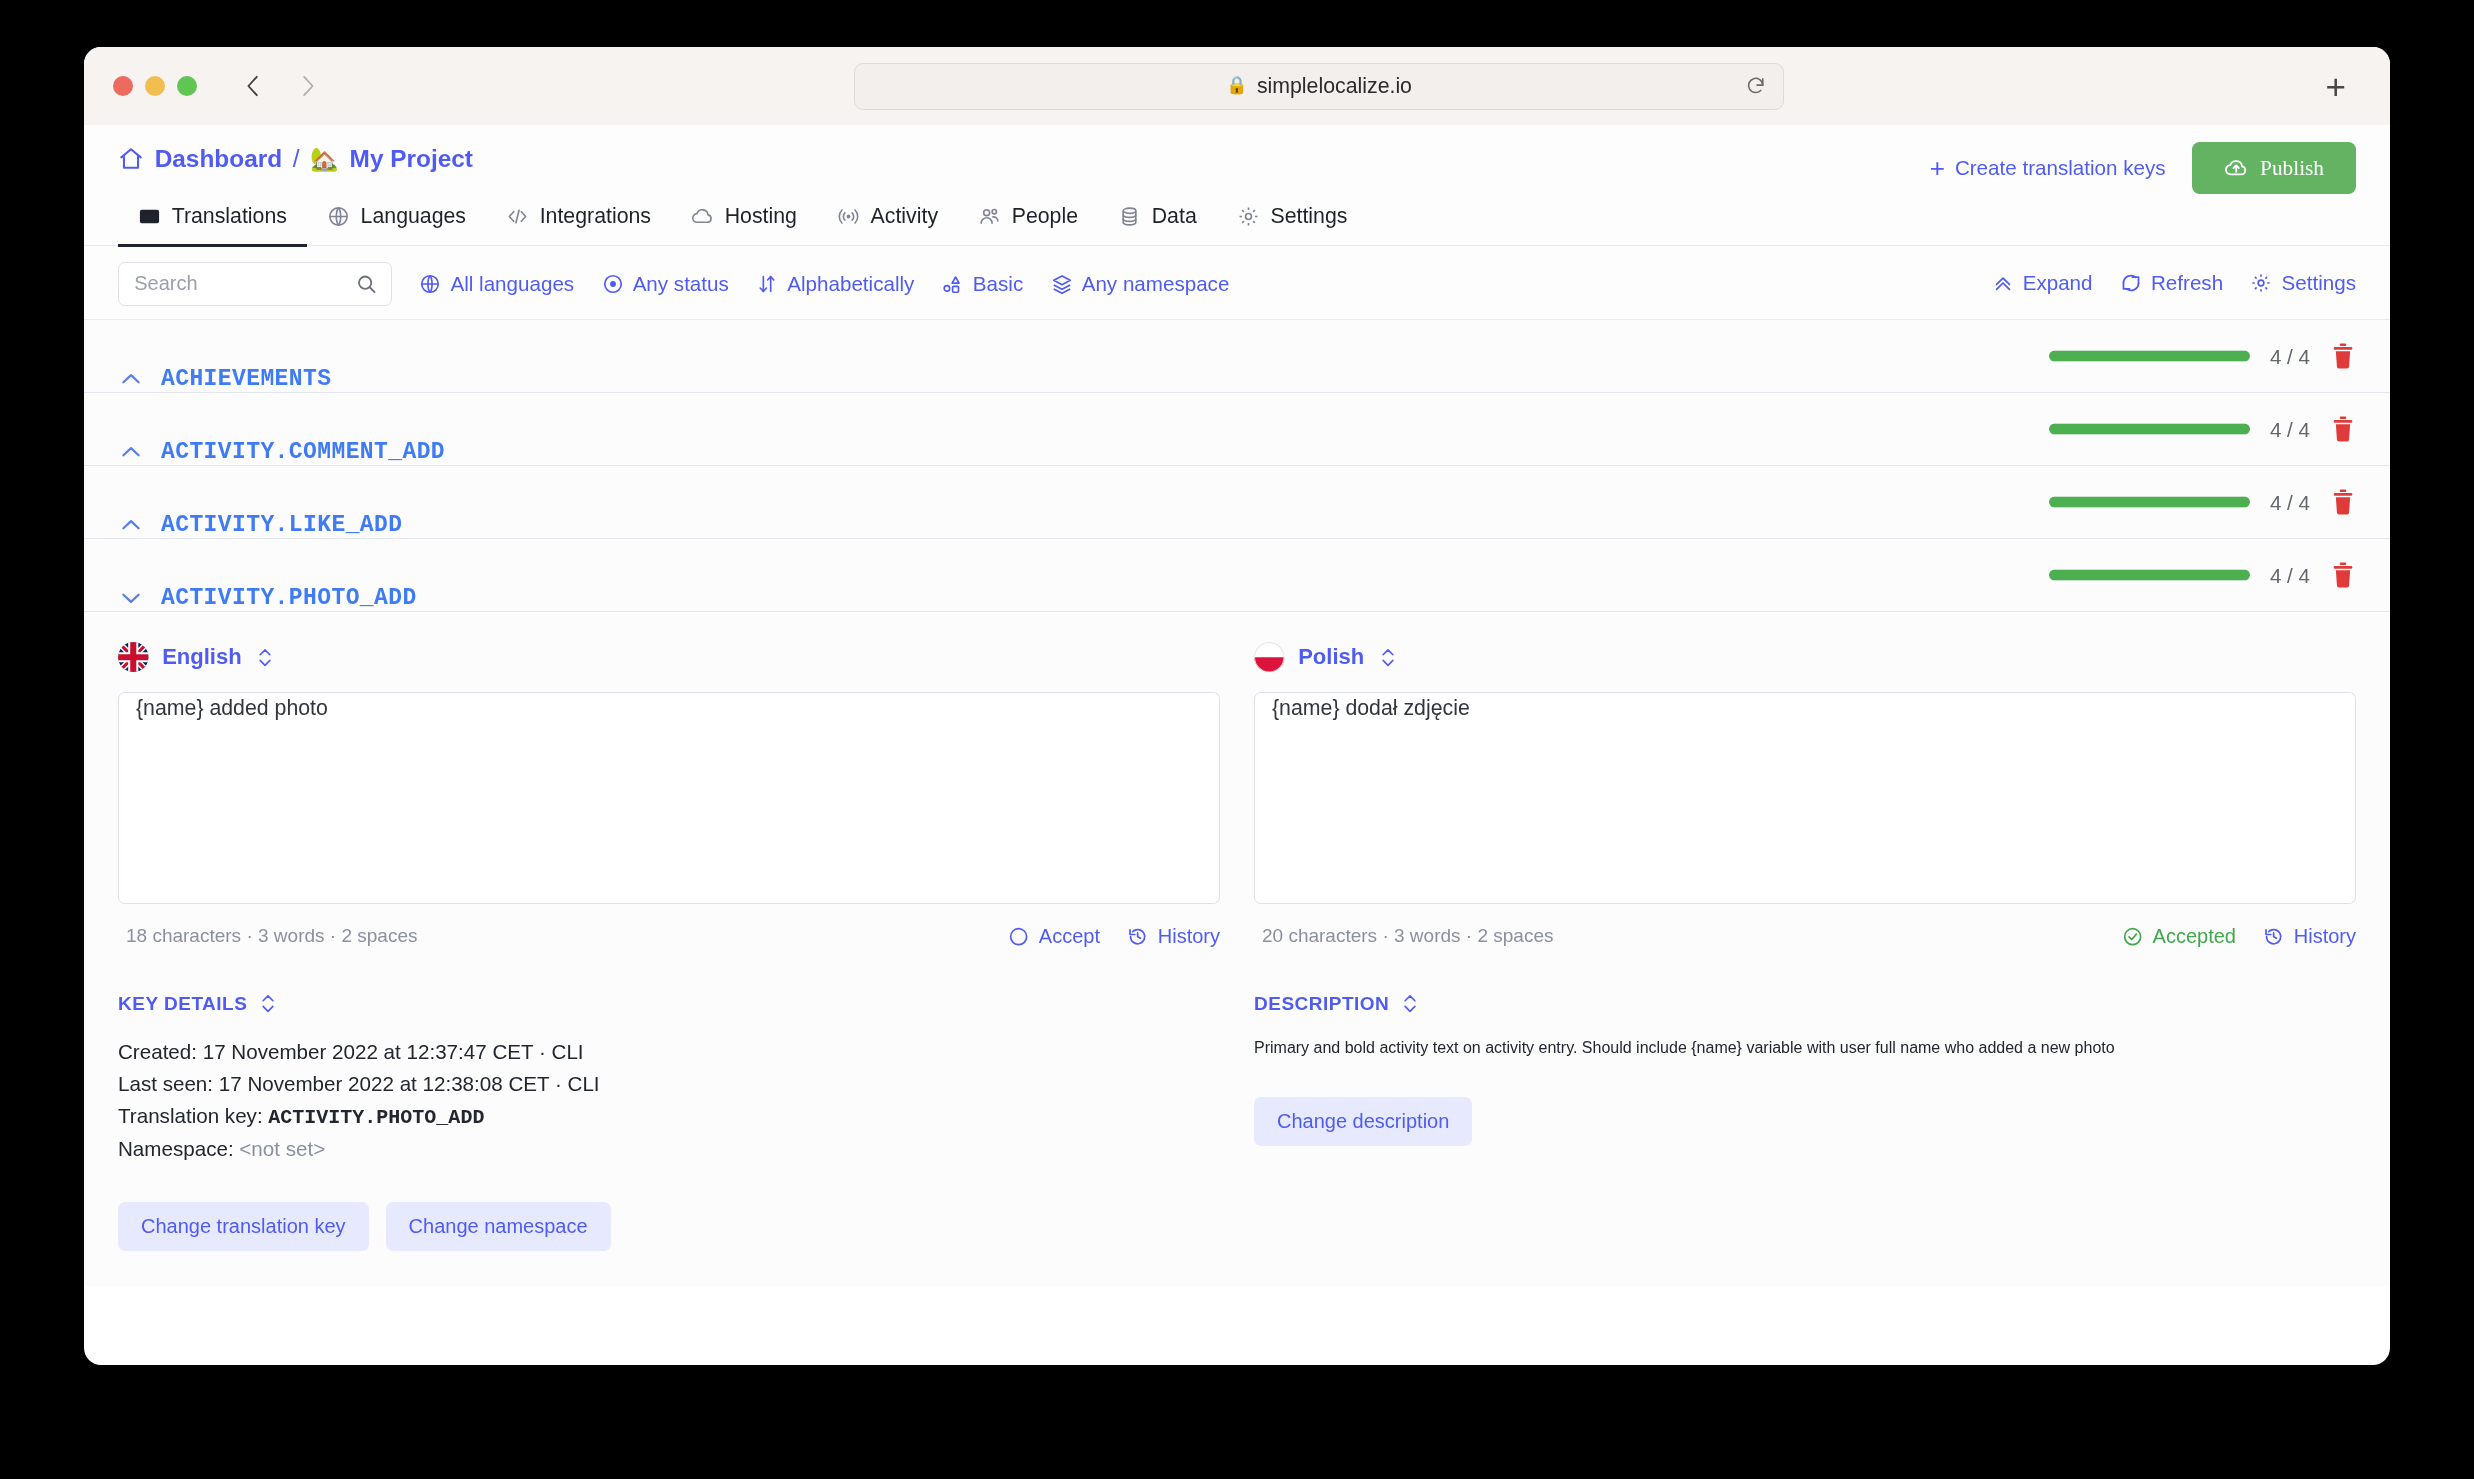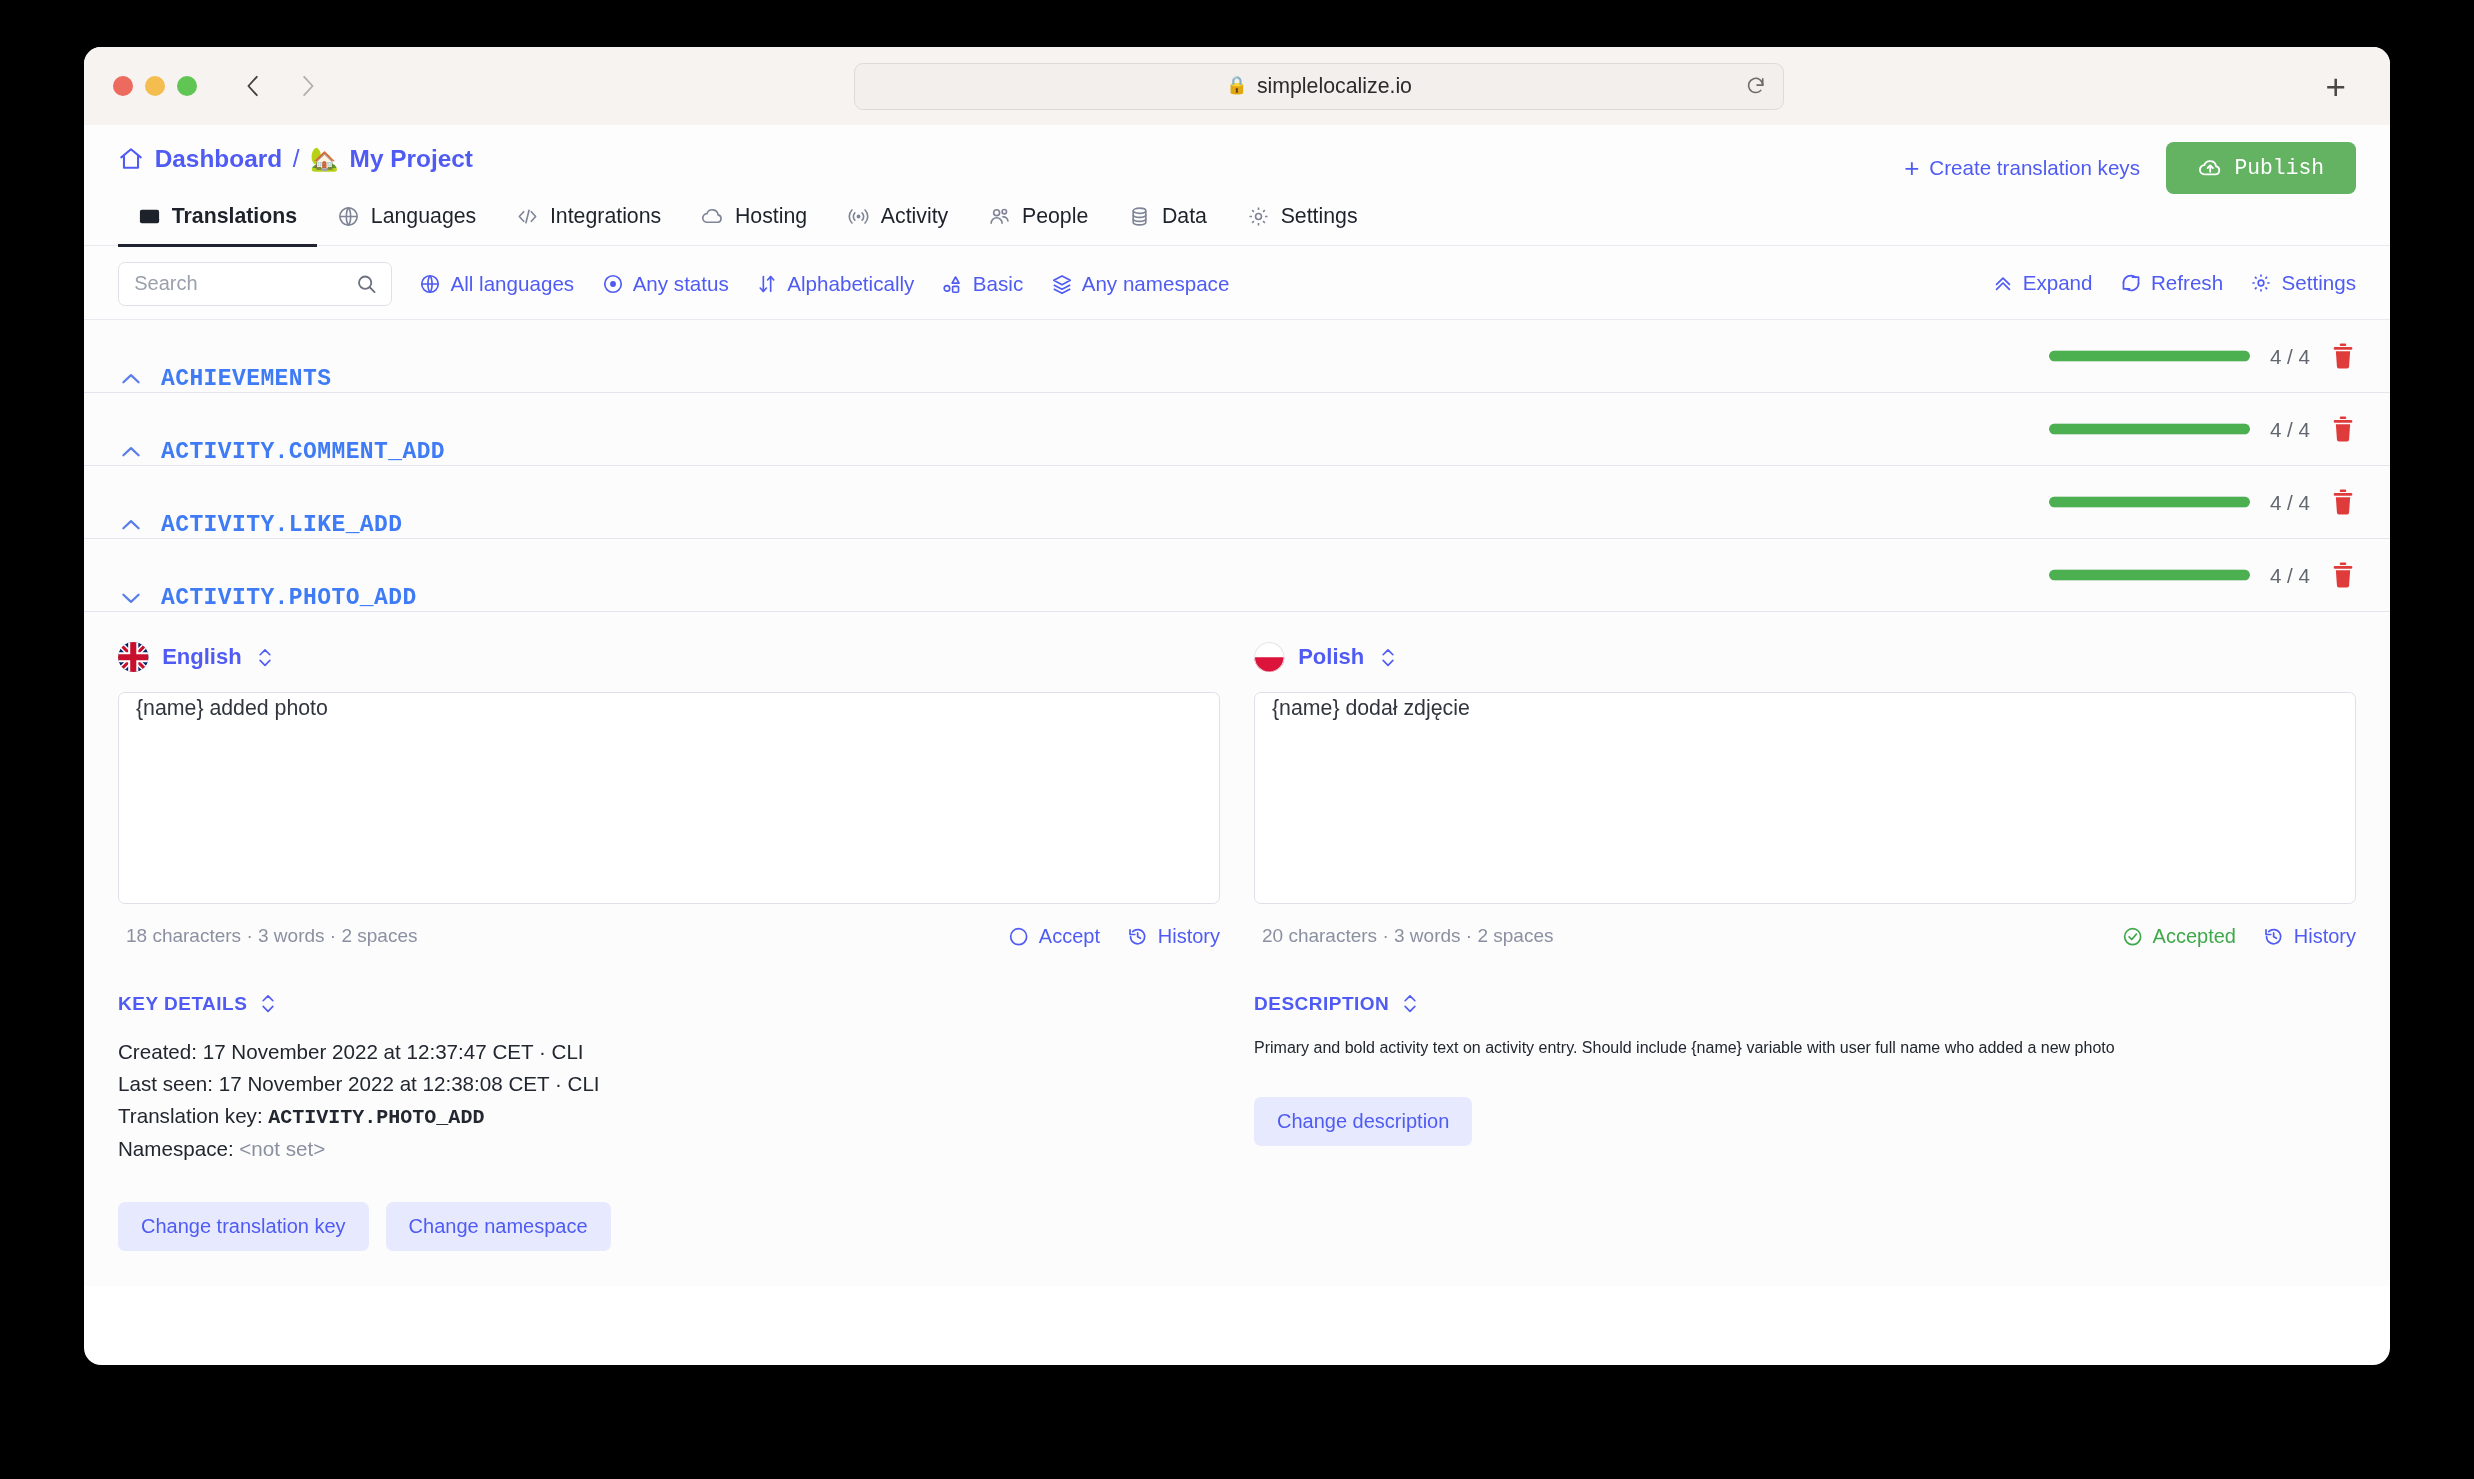--- a/index.html
+++ b/index.html
@@ -80,42 +80,42 @@
     display: flex; align-items: center; gap: 10px;
     color: #4f5bf2; font-size: 20.6px; cursor: pointer; white-space: nowrap;
   }
   .create-link .pl { font-size: 26px; line-height: 1; font-weight: 400; }
   .publish-btn {
     background: #63b363; color: #fff;
     border: none; border-radius: 7.6px;
     height: 52px; padding: 0 32px;
     display: flex; align-items: center; gap: 12.2px;
     font-size: 21.3px; cursor: pointer;
-    font-family: Liberation Mono, monospace;
+    font-family: Liberation Serif, serif;
   }
   .publish-btn svg { width: 24.4px; height: 24.4px; }
 
   
   .tabs {
     display: flex; align-items: flex-end; gap: 0;
     padding: 0 34px;
     margin-top: 20px;
     border-bottom: 1.5px solid #e9eaf0;
   }
   .tab {
     display: flex; align-items: center; gap: 10.7px;
     padding: 10.7px 20px 15.2px 20px;
     font-size: 21.3px; color: #1e222b;
     cursor: pointer;
     border-bottom: 3.8px solid transparent;
     margin-bottom: -1.5px;
     white-space: nowrap;
   }
   .tab .ti { width: 23px; height: 23px; color: #7f8596; flex: none; }
-  .tab.active { border-bottom-color: #1f2430; font-weight: 700; }
+  .tab.active { border-bottom-color: #1f2430; font-weight: 400; }
   .tab.active .ti { color: #1e222b; }
 
   
   .toolbar {
     display: flex; align-items: center;
     padding: 15.2px 34px 13.7px 34px;
     position: relative;
     gap: 27.4px;
     border-bottom: 1.5px solid #e9eaf0;
   }

